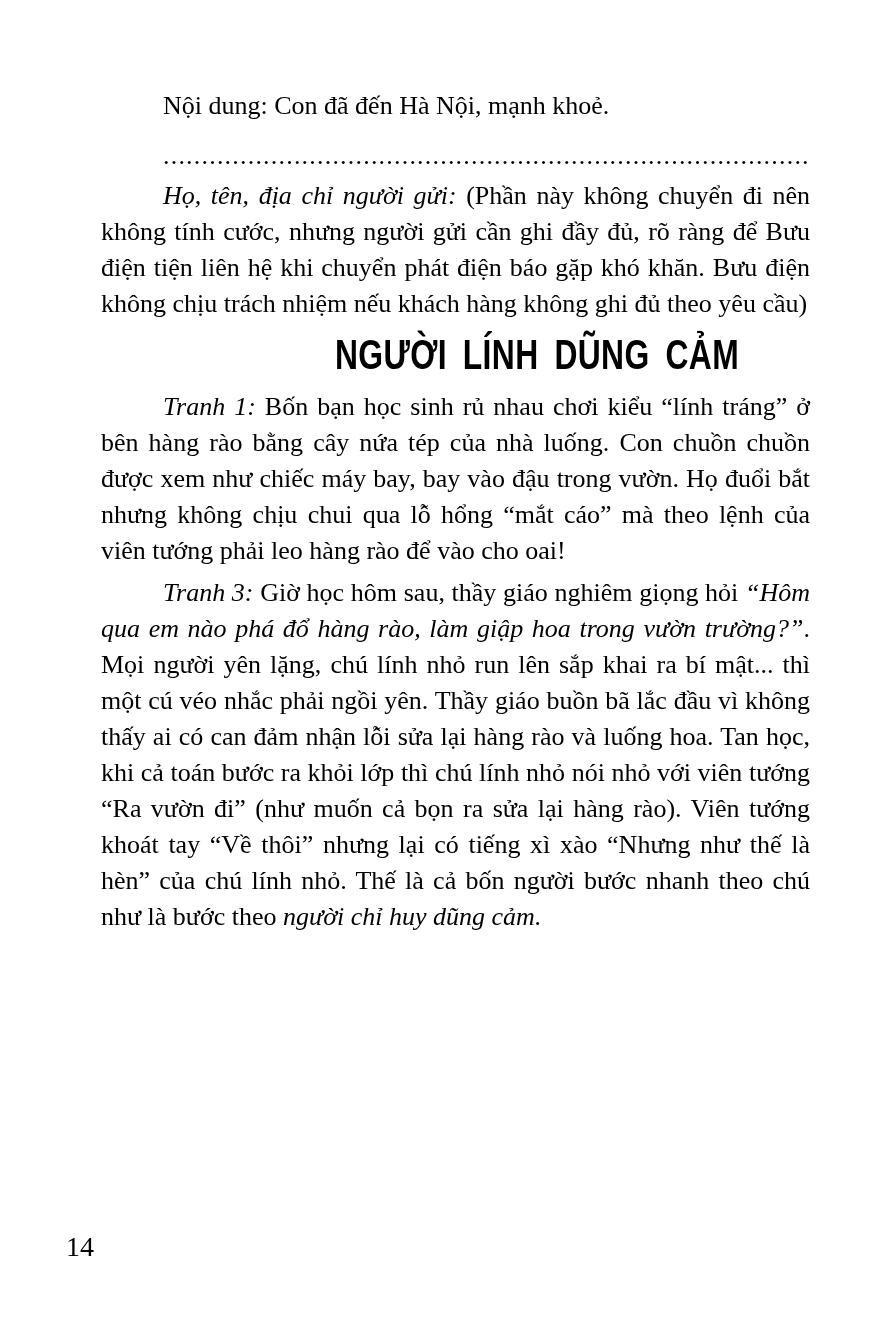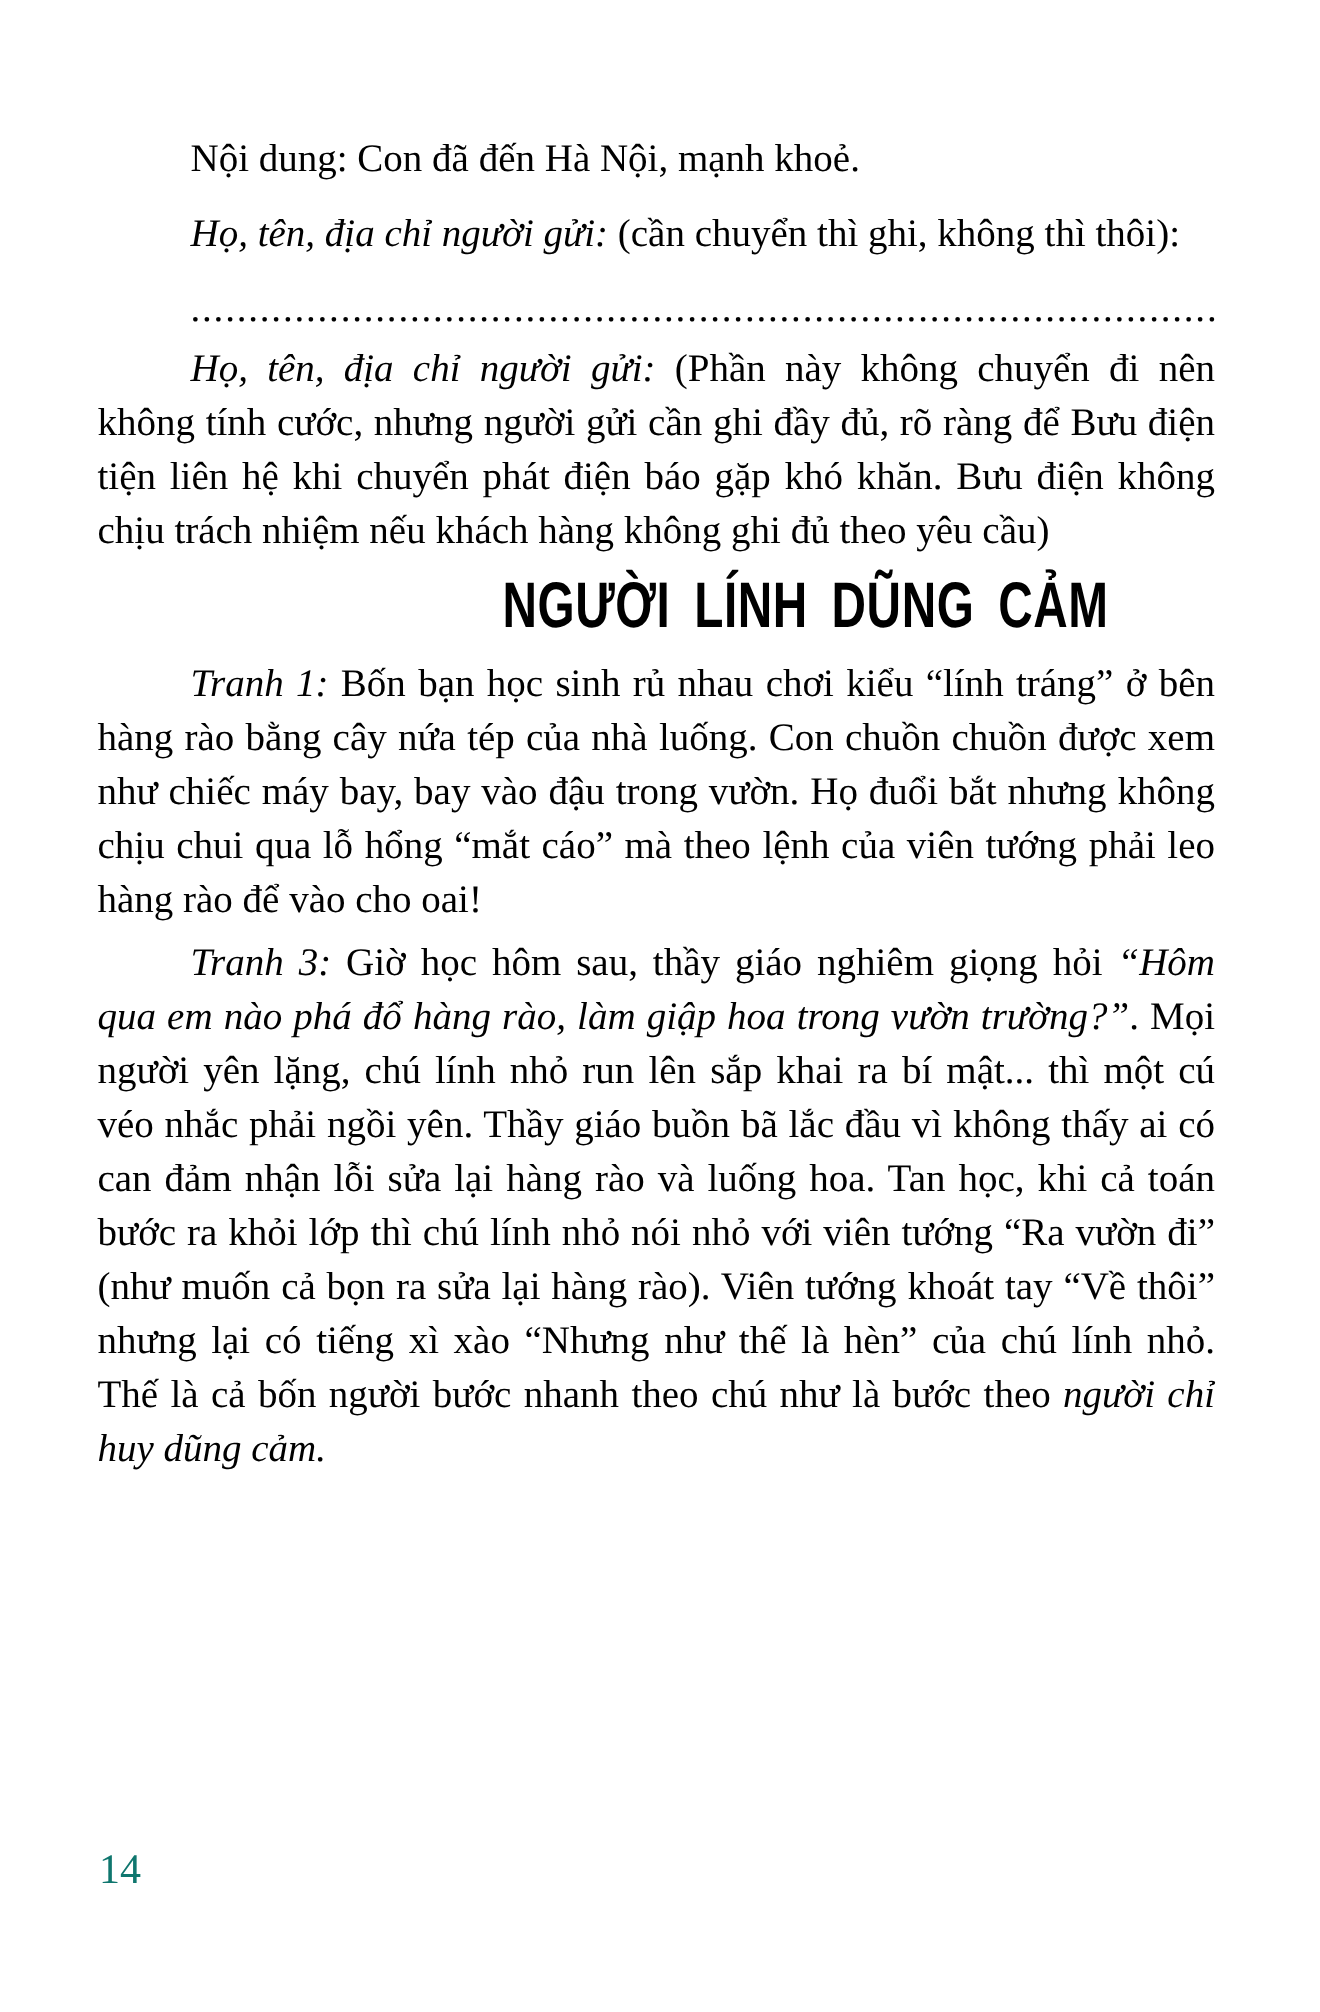--- a/index.html
+++ b/index.html
@@ -21,21 +21,21 @@
     padding: 88px 70px 0 65px;
     box-sizing: border-box;
     background: #ffffff;
   }
   .para {
     margin: 0;
     font-size: 26px;
     line-height: 36px;
     text-align: justify;
   }
-  .indent { text-indent: 62px; }
+  .indent { text-indent: 62px; margin-left: 36px; }
   .it { font-style: italic; }
   .mt14 { margin-top: 14px; }
   .mt4  { margin-top: 4px; }
   .mt6  { margin-top: 6px; }
   .mt10 { margin-top: 10px; }
   .mt24 { margin-top: 24px; }
   .mt26 { margin-top: 26px; }
   .dots-line {
     white-space: nowrap;
     overflow: hidden;
@@ -67,30 +67,29 @@
     line-height: 34px;
   }
 </style>
 </head>
 <body style="color: rgb(0, 0, 0); background: rgb(255, 255, 255);">
 
 <div class="page">
 
   <p class="para indent"><span>Nội dung: Con đã đến Hà Nội, mạnh khoẻ.</span></p>
 
-  <p class="para indent mt14"><span class="it">Họ, tên, địa chỉ người gửi:</span><span> (cần chuyển thì ghi, không thì thôi):</span></p>
 
   <p class="para indent mt14 dots-line"><span>.........................................................................................................</span></p>
 
   <p class="para indent mt4"><span class="it">Họ, tên, địa chỉ người gửi:</span><span> (Phần này không chuyển đi nên không tính cước, nhưng người gửi cần ghi đầy đủ, rõ ràng để Bưu điện tiện liên hệ khi chuyển phát điện báo gặp khó khăn. Bưu điện không chịu trách nhiệm nếu khách hàng không ghi đủ theo yêu cầu)</span></p>
 
 
   <p class="para title-block"><span class="title-inner">NGƯỜI LÍNH DŨNG CẢM</span></p>
 
 
   <p class="para indent mt10"><span class="it">Tranh 1:</span><span> Bốn bạn học sinh rủ nhau chơi kiểu “lính tráng” ở bên hàng rào bằng cây nứa tép của nhà luống. Con chuồn chuồn được xem như chiếc máy bay, bay vào đậu trong vườn. Họ đuổi bắt nhưng không chịu chui qua lỗ hổng “mắt cáo” mà theo lệnh của viên tướng phải leo hàng rào để vào cho oai!</span></p>
 
 
   <p class="para indent mt6"><span class="it">Tranh 3:</span><span> Giờ học hôm sau, thầy giáo nghiêm giọng hỏi </span><span class="it">“Hôm qua em nào phá đổ hàng rào, làm giập hoa trong vườn trường?”</span><span>. Mọi người yên lặng, chú lính nhỏ run lên sắp khai ra bí mật... thì một cú véo nhắc phải ngồi yên. Thầy giáo buồn bã lắc đầu vì không thấy ai có can đảm nhận lỗi sửa lại hàng rào và luống hoa. Tan học, khi cả toán bước ra khỏi lớp thì chú lính nhỏ nói nhỏ với viên tướng “Ra vườn đi” (như muốn cả bọn ra sửa lại hàng rào). Viên tướng khoát tay “Về thôi” nhưng lại có tiếng xì xào “Nhưng như thế là hèn” của chú lính nhỏ. Thế là cả bốn người bước nhanh theo chú như là bước theo </span><span class="it">người chỉ huy dũng cảm.</span></p>
 
-  <div class="page-number" style="color: #0f766e;">14</div>
+  <div class="page-number" style="color: #000000;">14</div>
 
 </div>
 
 </body></html>

